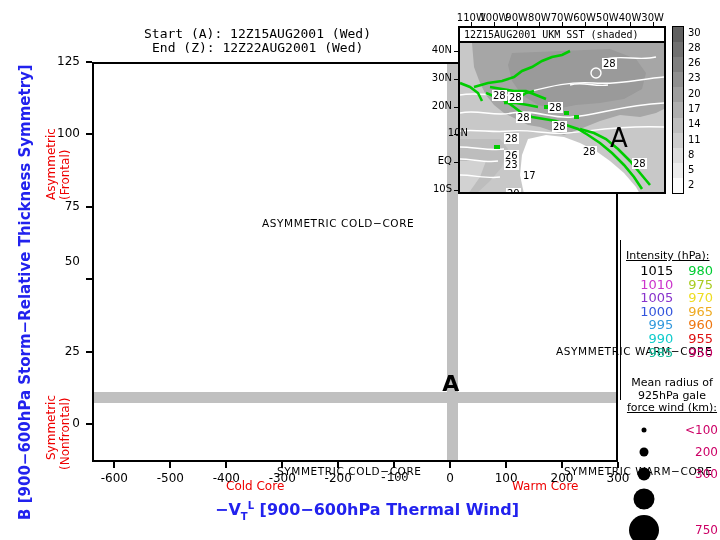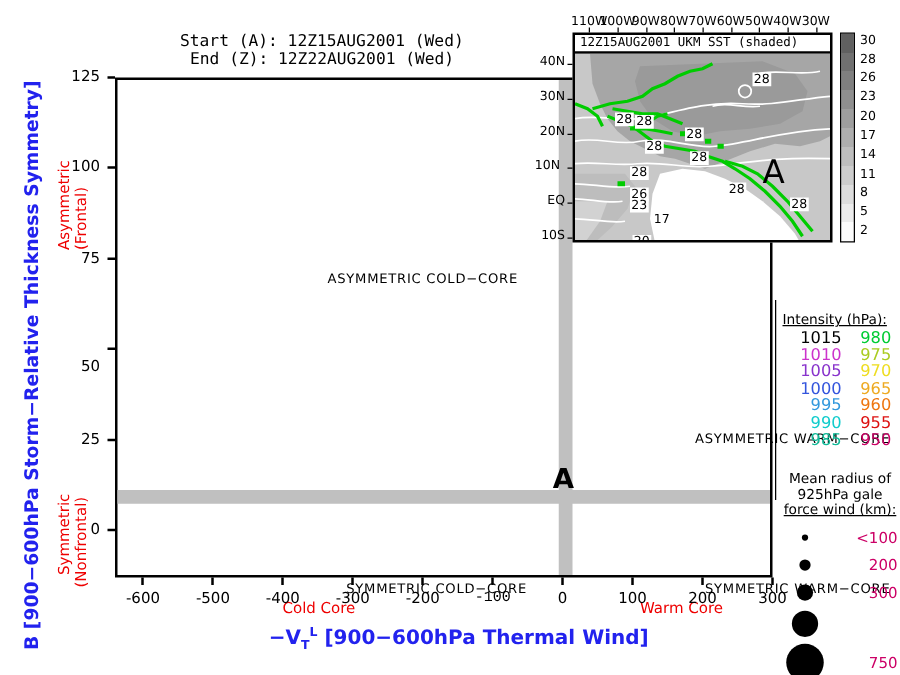--- a/index.html
+++ b/index.html
@@ -309,21 +309,21 @@
       <div class="abs ticklabel ticklabel-x" style="left: 532.043px; top: 471px;">200</div>
       <div class="abs tick-x" style="left: 617px; top: 462px;"></div>
       <div class="abs ticklabel ticklabel-x" style="left: 588px; top: 471px;">300</div>
       <div class="abs tick-y" style="left: 86px; top: 61px;"></div>
       <div class="abs ticklabel ticklabel-y" style="left: 40px; top: 54px;">125</div>
       <div class="abs tick-y" style="left: 86px; top: 133.464px;"></div>
       <div class="abs ticklabel ticklabel-y" style="left: 40px; top: 126.464px;">100</div>
       <div class="abs tick-y" style="left: 86px; top: 205.928px;"></div>
       <div class="abs ticklabel ticklabel-y" style="left: 40px; top: 198.928px;">75</div>
       <div class="abs tick-y" style="left: 86px; top: 278.391px;"></div>
-      <div class="abs ticklabel ticklabel-y" style="left: 40px; top: 286px;">50</div>
+      <div class="abs ticklabel ticklabel-y" style="left: 40px; top: 254px;">50</div>
       <div class="abs tick-y" style="left: 86px; top: 350.855px;"></div>
       <div class="abs ticklabel ticklabel-y" style="left: 40px; top: 343.855px;">25</div>
       <div class="abs tick-y" style="left: 86px; top: 423.319px;"></div>
       <div class="abs ticklabel ticklabel-y" style="left: 40px; top: 416.319px;">0</div>
     </div>
 
   <div class="abs" id="map-inset">
     <div class="abs" id="map-header">
       <div class="abs" id="map-header-text">12Z15AUG2001  UKM  SST  (shaded)</div>
     </div>
@@ -402,21 +402,21 @@
       <div class="abs map-lon-label" style="left: 613px; top: 12px;">40W</div>
       <div class="abs map-lon-tick" style="left: 630px; top: 22px;"></div>
       <div class="abs map-lon-label" style="left: 635.667px; top: 12px;">30W</div>
       <div class="abs map-lon-tick" style="left: 652.667px; top: 22px;"></div>
       <div class="abs map-lat-label" style="left: 424px; top: 44px;">40N</div>
       <div class="abs map-lat-tick" style="left: 454px; top: 51px;"></div>
       <div class="abs map-lat-label" style="left: 424px; top: 71.8px;">30N</div>
       <div class="abs map-lat-tick" style="left: 454px; top: 78.8px;"></div>
       <div class="abs map-lat-label" style="left: 424px; top: 99.6px;">20N</div>
       <div class="abs map-lat-tick" style="left: 454px; top: 106.6px;"></div>
-      <div class="abs map-lat-label" style="left: 420px; top: 127.4px;">10N</div>
+      <div class="abs map-lat-label" style="left: 440px; top: 127.4px;">10N</div>
       <div class="abs map-lat-tick" style="left: 454px; top: 134.4px;"></div>
       <div class="abs map-lat-label" style="left: 424px; top: 155.2px;">EQ</div>
       <div class="abs map-lat-tick" style="left: 454px; top: 162.2px;"></div>
       <div class="abs map-lat-label" style="left: 424px; top: 183px;">10S</div>
       <div class="abs map-lat-tick" style="left: 454px; top: 190px;"></div>
     </div>
 
   <div class="abs" id="colorbar" style="background: linear-gradient(rgb(96, 96, 96) 0%, rgb(96, 96, 96) 9.09091%, rgb(112, 112, 112) 9.09091%, rgb(112, 112, 112) 18.1818%, rgb(127, 127, 127) 18.1818%, rgb(127, 127, 127) 27.2727%, rgb(143, 143, 143) 27.2727%, rgb(143, 143, 143) 36.3636%, rgb(158, 158, 158) 36.3636%, rgb(158, 158, 158) 45.4545%, rgb(174, 174, 174) 45.4545%, rgb(174, 174, 174) 54.5455%, rgb(190, 190, 190) 54.5455%, rgb(190, 190, 190) 63.6364%, rgb(205, 205, 205) 63.6364%, rgb(205, 205, 205) 72.7273%, rgb(221, 221, 221) 72.7273%, rgb(221, 221, 221) 81.8182%, rgb(236, 236, 236) 81.8182%, rgb(236, 236, 236) 90.9091%, rgb(252, 252, 252) 90.9091%, rgb(252, 252, 252) 100%);"></div>
   <div class="abs" id="colorbar-labels">
       <div class="abs cbar-label" style="left: 688px; top: 26.6364px;">30</div>

